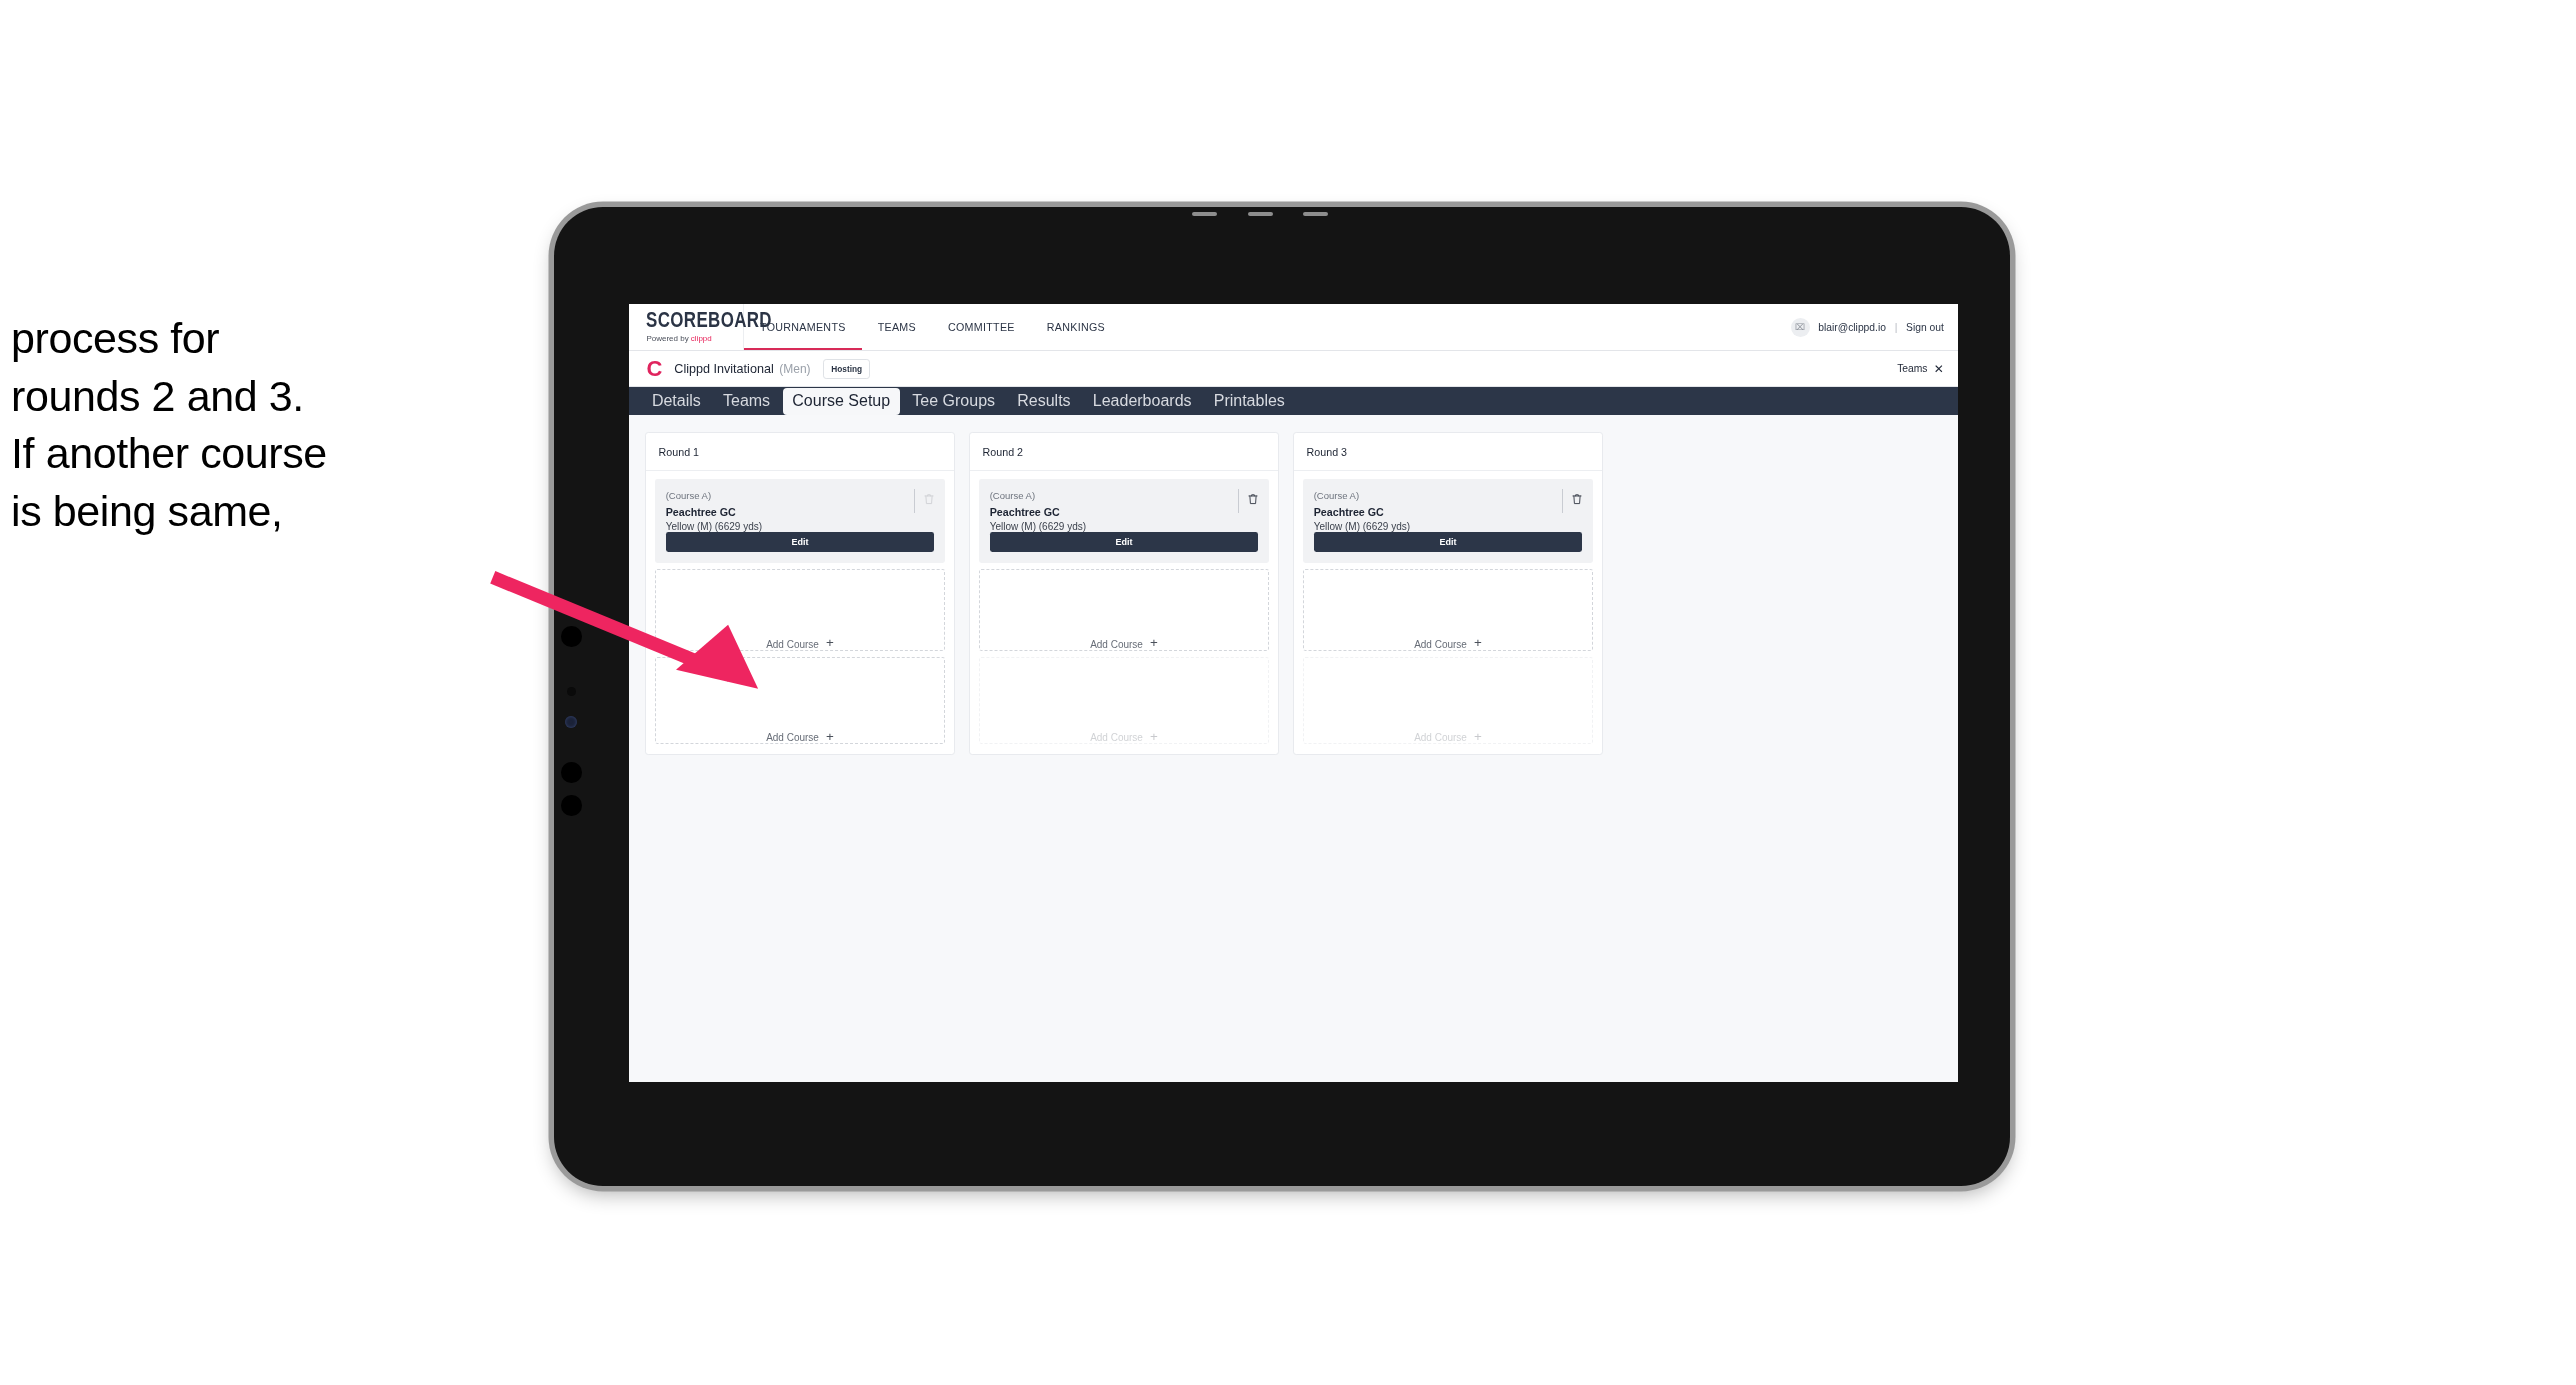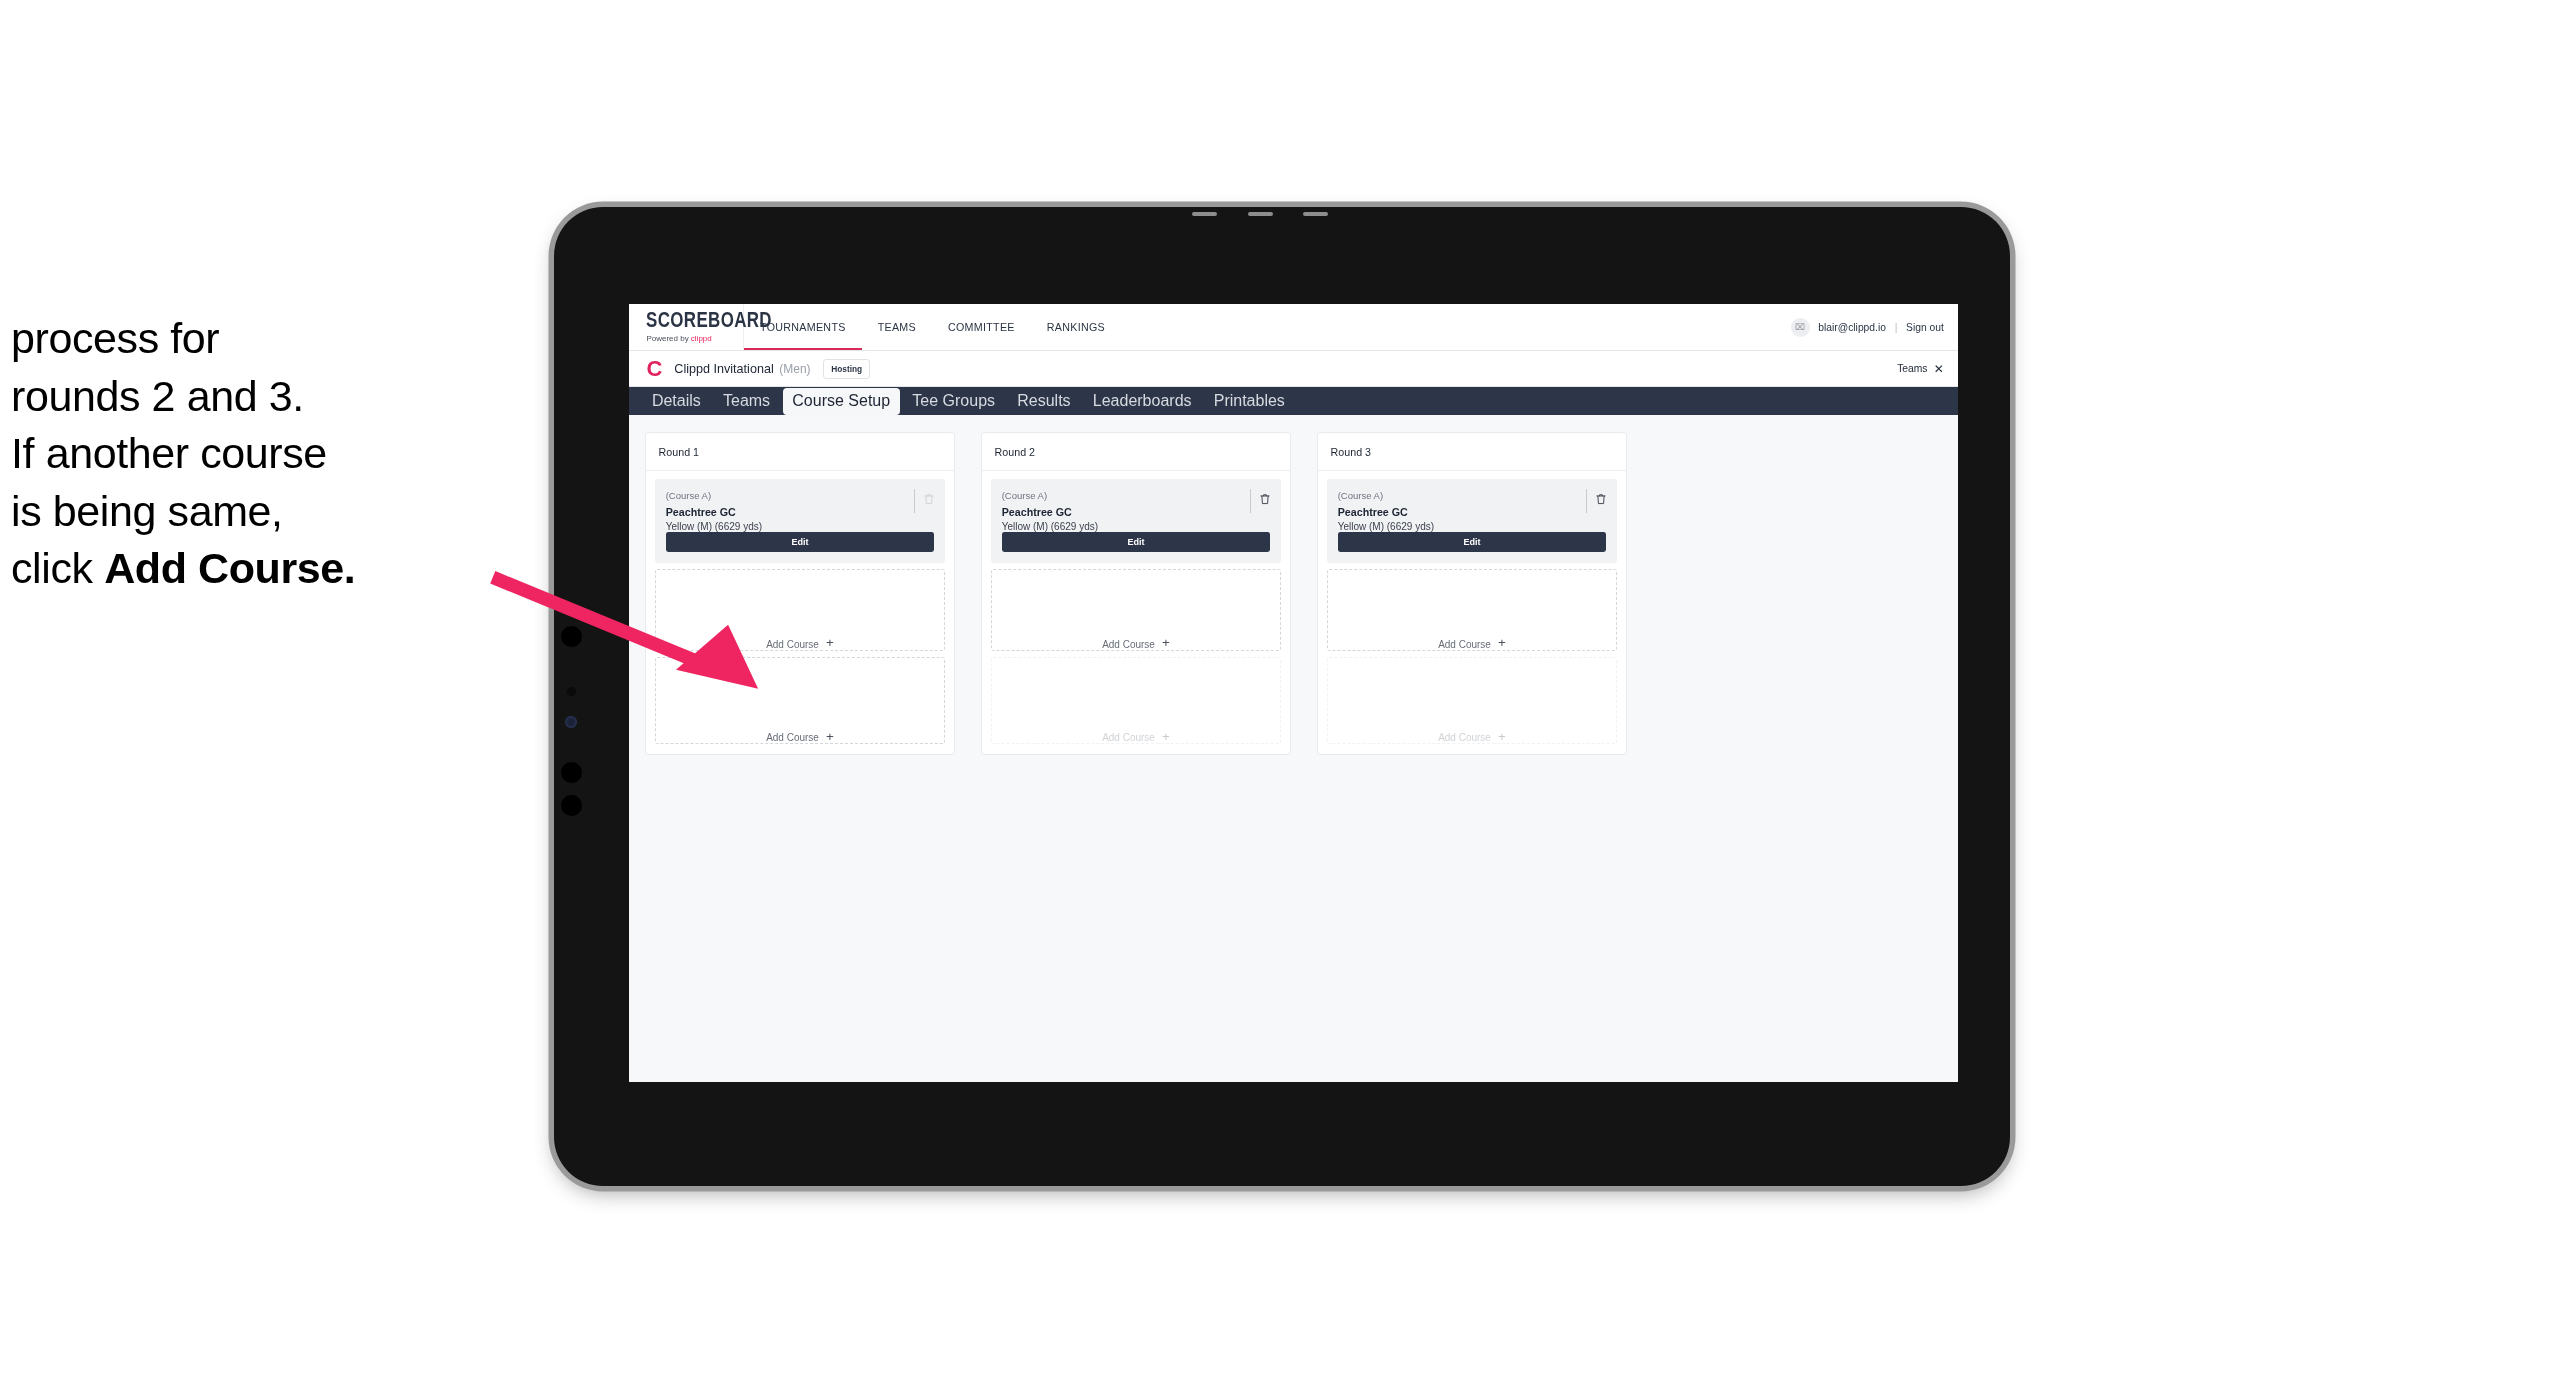--- a/index.html
+++ b/index.html
@@ -131,21 +131,21 @@
     height: 28.4px; background: #2c3648;
     display: flex; align-items: center; padding: 0 13.4px; gap: 3.2px;
   }
   .tab {
     font-size: 16px; color: #d7dae0; padding: 4.7px 9.5px;
     border-radius: 4px; cursor: pointer; white-space: nowrap;
   }
   .tab.active { background: #f6f7f9; color: #1d2433; font-weight: 400; }
 
   
-  .board { display: flex; gap: 26px; padding: 16.6px 0 0 16px; }
+  .board { display: flex; gap: 14px; padding: 16.6px 0 0 16px; }
   .round-col {
     width: 310px; background: #ffffff;
     border: 0.8px solid #e8eaee; border-radius: 3.2px;
     display: flex; flex-direction: column;
   }
   .round-head {
     padding: 12.6px 12.6px 12px 12.6px; font-size: 10.7px; color: #1d2433;
     border-bottom: 0.8px solid #eceef1;
   }
   .round-body { padding: 8.7px 8.7px 10.3px 8.7px; display: flex; flex-direction: column; gap: 6.3px; }
@@ -183,21 +183,20 @@
 </head>
 <body>
 
 <div id="root">
 
   <div class="annotation">
     <div>process for</div>
     <div>rounds 2 and 3.</div>
     <div>If another course</div>
     <div>is being same,</div>
-    <div><span>click </span><b>Add Course.</b></div>
   </div>
 
   <div class="tablet"></div>
   <div class="top-speaker" style="left:1192px;"></div>
   <div class="top-speaker" style="left:1248px;"></div>
   <div class="top-speaker" style="left:1303px;"></div>
 
   <div class="bezel-dot" style="top:626px;"></div>
   <div class="bezel-dot small" style="top:687px; left:567px;"></div>
   <div class="bezel-dot lens" style="top:716px; left:565px;"></div>

